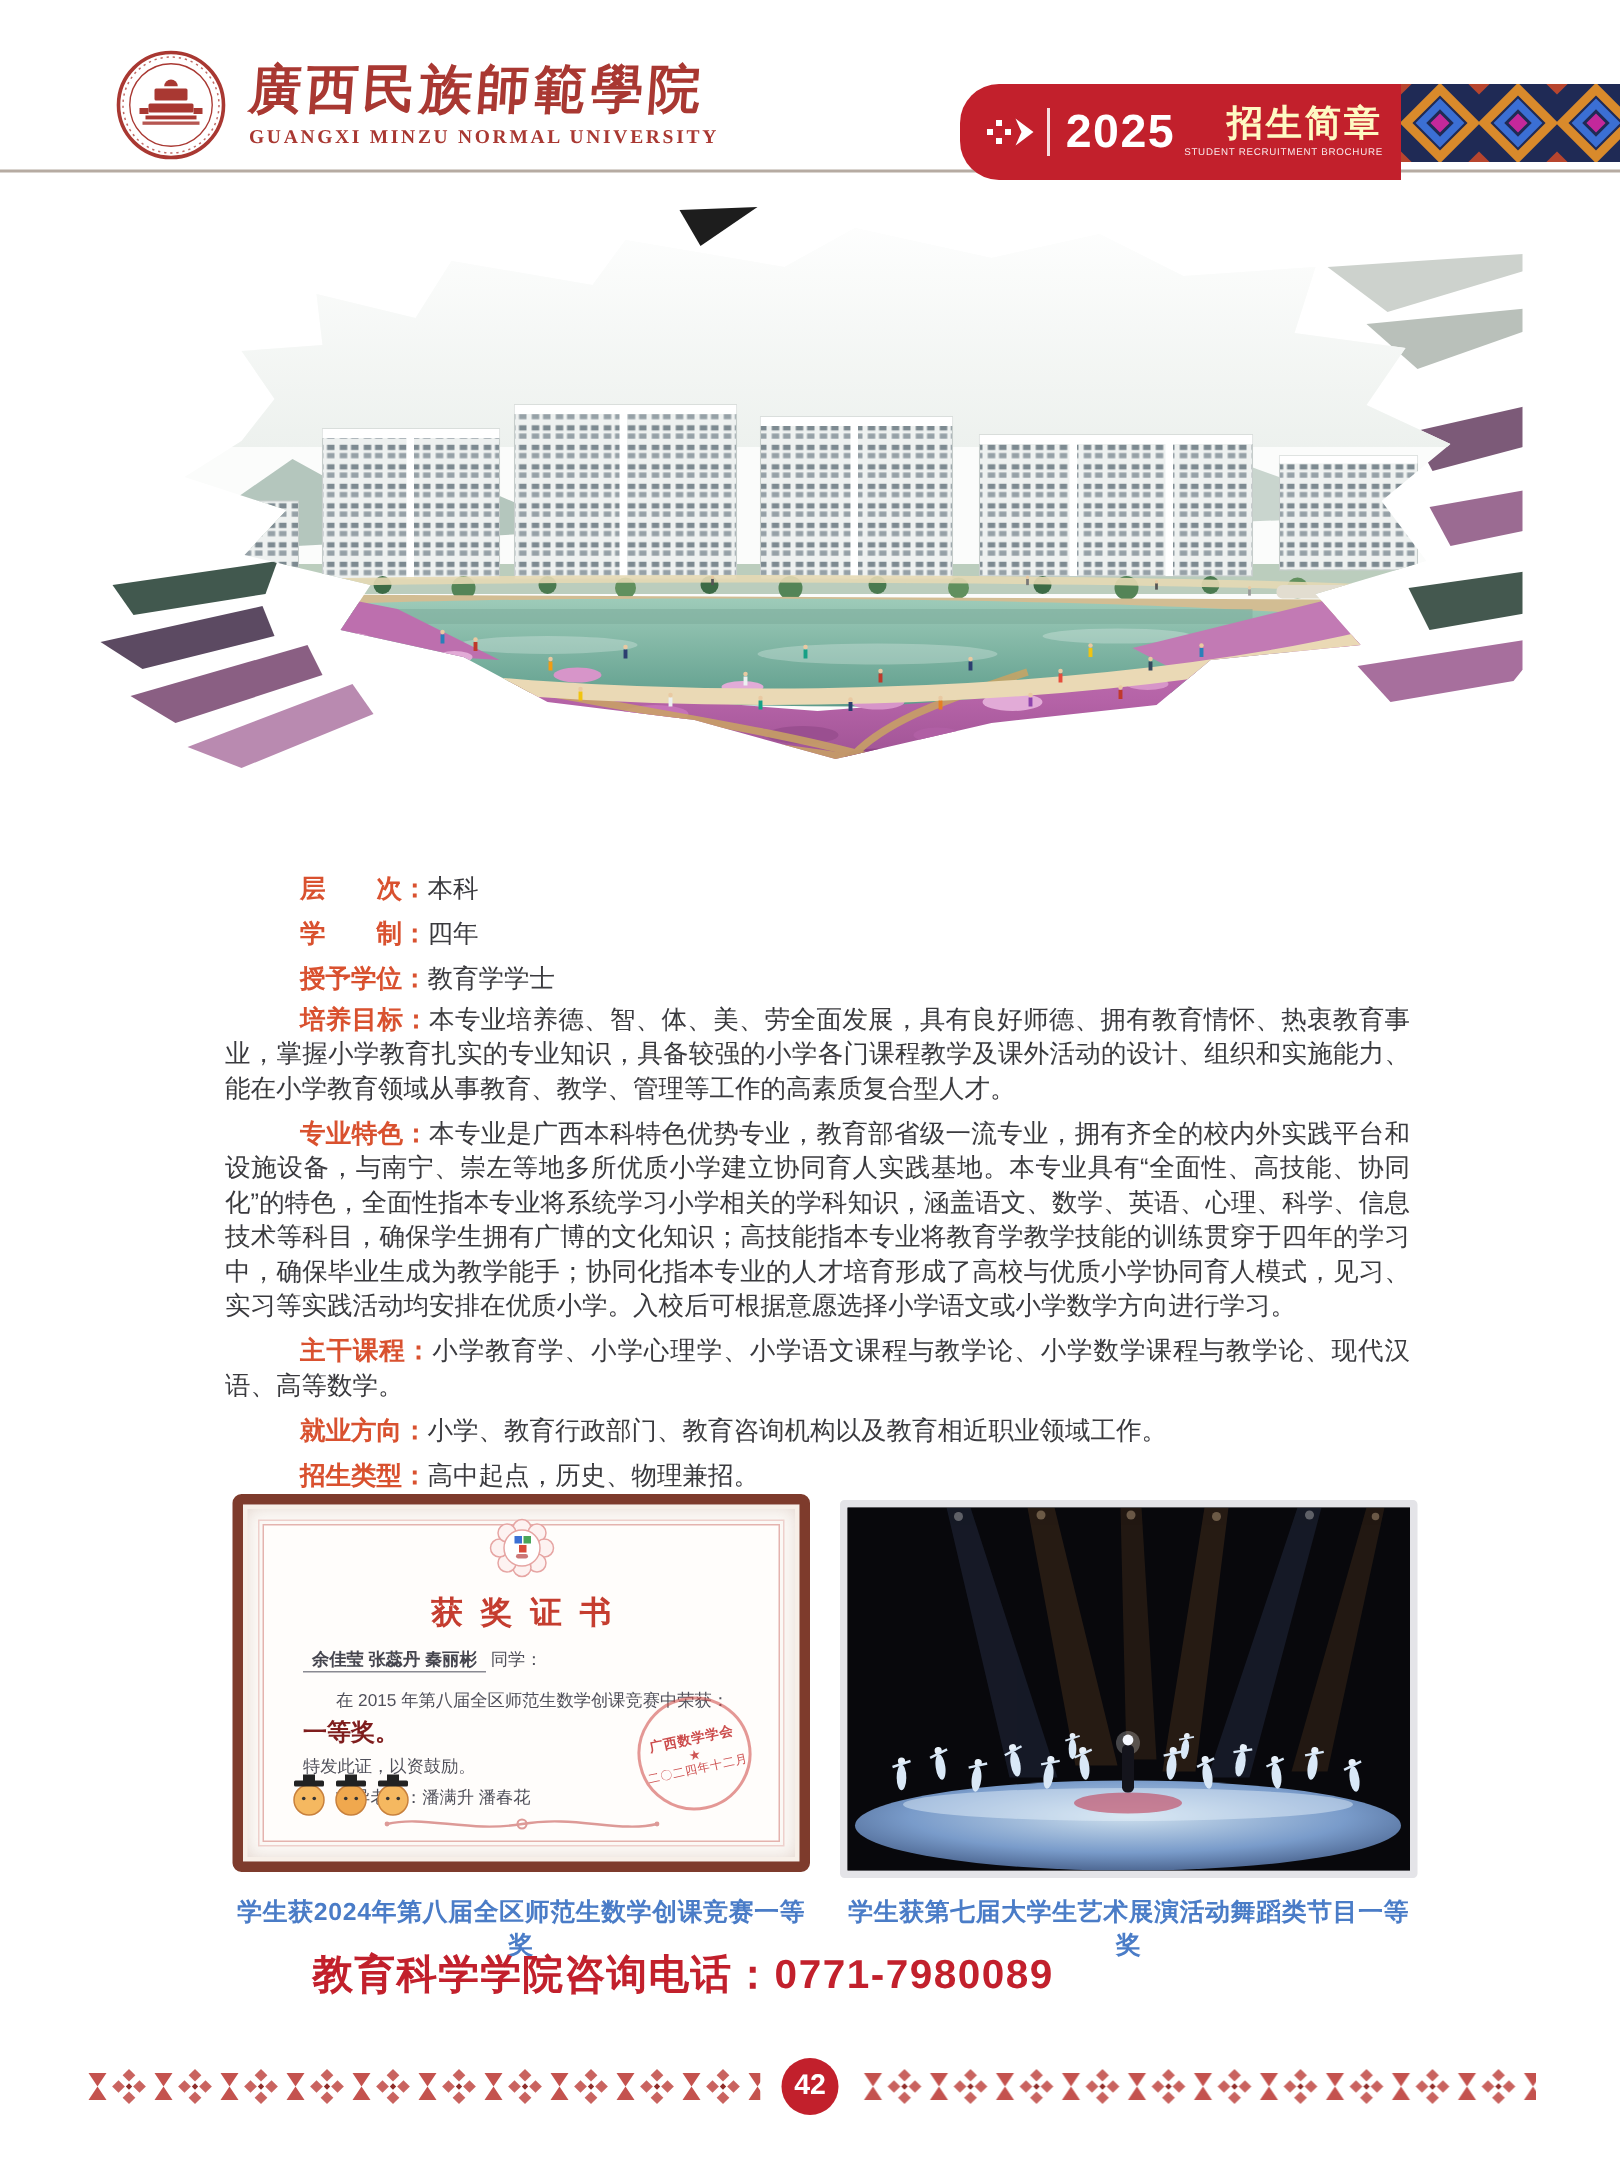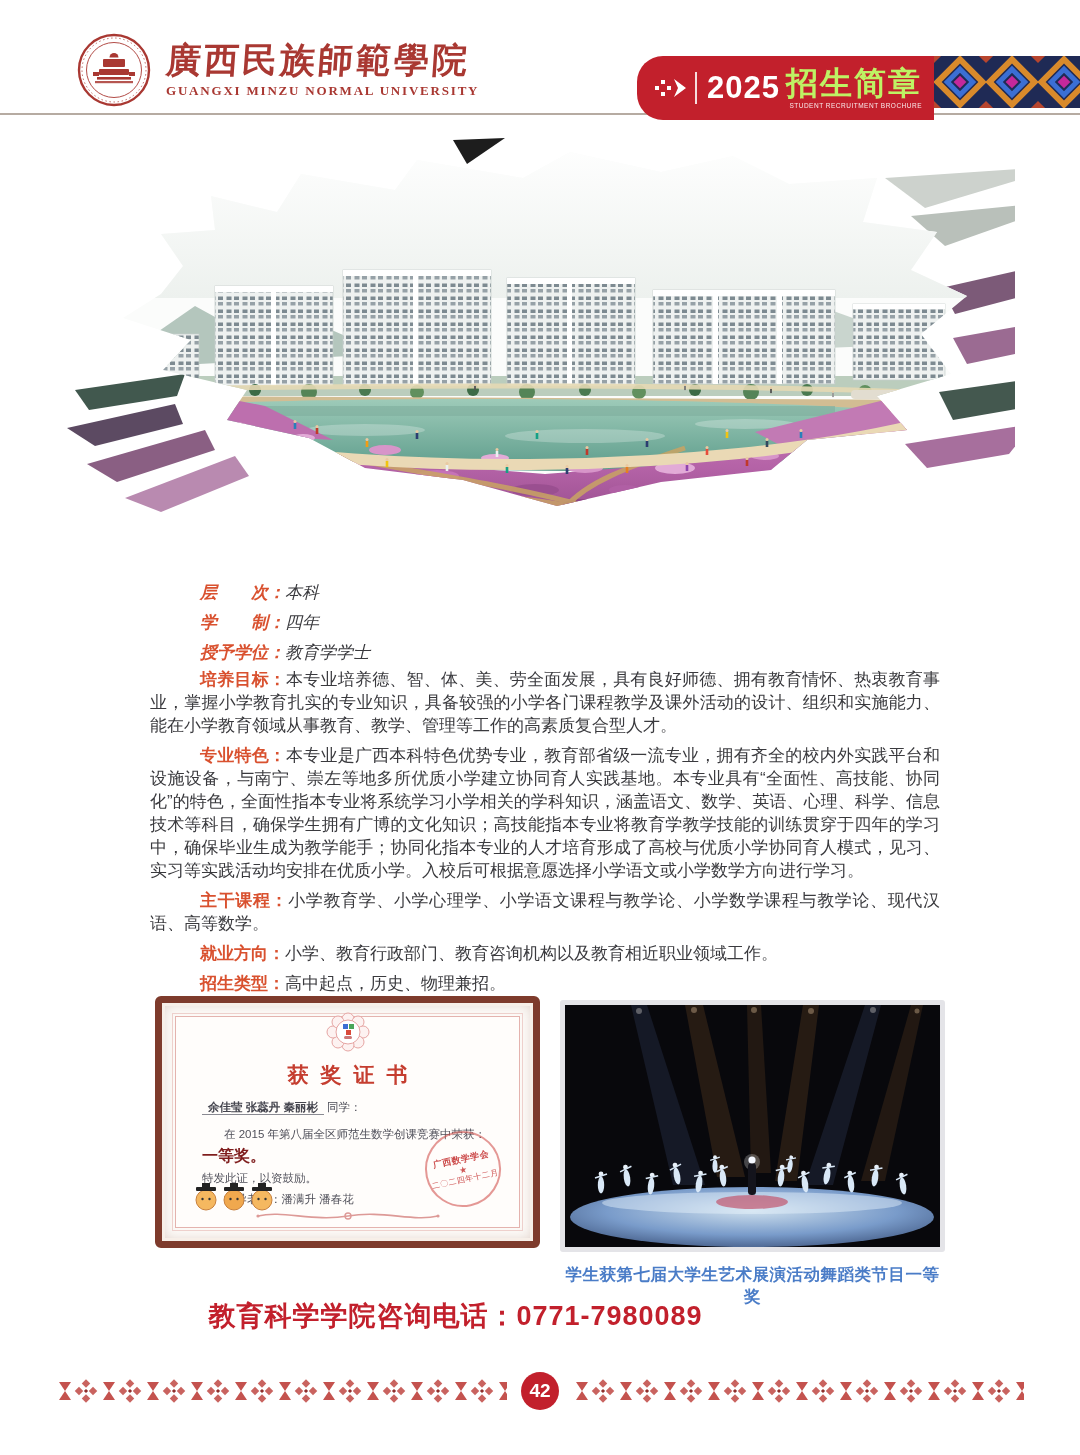--- a/index.html
+++ b/index.html
@@ -11,36 +11,36 @@
   .logo-wrap{position:absolute;left:76px;top:32px;display:flex;align-items:center;gap:14px;}
   .seal{width:76px;height:76px;flex:0 0 auto;}
   .uni-names{display:flex;flex-direction:column;}
   .uni-cn{font-family:"DejaVu Serif","Liberation Serif",serif;font-weight:bold;font-size:35px;color:#a93832;letter-spacing:3px;transform:skewX(-4deg);line-height:1.1;}
   .uni-en{font-family:"Liberation Serif","DejaVu Serif",serif;font-weight:bold;font-size:13px;color:#a93832;letter-spacing:1.8px;margin-top:3px;}
   .banner{position:absolute;right:0;top:56px;height:64px;display:flex;}
   .banner-pill{display:flex;align-items:center;background:#c2202c;border-radius:26px 0 0 26px;padding:0 12px 0 18px;}
   .banner-divider{width:2px;height:32px;background:rgba(255,255,255,.85);margin:0 10px 0 8px;}
   .banner-year{font-size:31px;font-weight:bold;color:#fff;letter-spacing:1px;}
   .banner-title-group{display:flex;flex-direction:column;align-items:flex-end;margin-left:6px;}
-  .banner-cn{font-size:32px;font-weight:bold;color:#bef264;letter-spacing:2px;line-height:1;}
+  .banner-cn{font-size:24px;font-weight:bold;color:#fef9c3;letter-spacing:2px;line-height:1;}
   .banner-sub{font-size:6.5px;letter-spacing:.5px;color:rgba(255,255,255,.9);margin-top:3px;white-space:nowrap;}
   .banner-pattern{width:146px;height:52px;}
 
   
   .hero{position:absolute;left:65px;top:138px;width:950px;height:378px;}
 
   
   .ribbon{position:absolute;left:232px;top:498px;width:616px;height:64px;}
   .ribbon svg{position:absolute;inset:0;}
   .ribbon-text{position:absolute;inset:0;display:flex;align-items:center;justify-content:center;color:#fff;font-size:27px;font-weight:bold;letter-spacing:2px;padding-bottom:4px;}
 
   
   .profile{position:absolute;left:150px;top:578px;width:790px;color:#3a3a3e;font-size:17px;}
   .profile p{margin:0 0 7px 0;line-height:23px;text-indent:50px;text-align:justify;}
-  .profile p.single{line-height:29px;margin-bottom:1px;font-style:italic;}
+  .profile p.single{line-height:29px;margin-bottom:1px;}
   .lbl{color:#d9512f;font-weight:bold;}
 
   
   .photo-left{position:absolute;left:155px;top:996px;width:385px;height:252px;}
   .photo-right{position:absolute;left:560px;top:1000px;width:385px;height:252px;}
   .cert{position:absolute;inset:0;background:#fdfbf8;border:7px solid #7e3b2c;border-radius:6px;box-shadow:inset 0 0 0 3px #f7efe8, inset 0 0 14px rgba(120,60,40,.25);}
   .cert-inner{position:absolute;inset:13px;background:#fffdfb;border:1px solid #e4b3ae;outline:1px solid #eed0cc;outline-offset:2px;}
   .cert-badge{position:absolute;left:50%;top:-8px;transform:translateX(-50%);}
   .cert-title{position:absolute;top:44px;width:100%;text-align:center;font-family:"Liberation Serif","DejaVu Serif",serif;font-weight:bold;font-size:21px;letter-spacing:12px;color:#c53d2f;text-indent:12px;}
   .cert-body{position:absolute;left:26px;right:26px;top:80px;font-size:11.5px;color:#50505a;line-height:21px;}
@@ -427,20 +427,21 @@
         </g>
         <g>
           <circle cx="187" cy="157" r="8" fill="#ffffff" opacity=".25"></circle>
           <rect x="183" y="158" width="8" height="32" rx="3.5" fill="#14141c"></rect>
           <circle cx="187" cy="155" r="3.6" fill="#f5f8ff"></circle>
         </g>
       </svg>
     </div>
   </div>
 
+  <div class="caption c-left">学生获2024年第八届全区师范生数学创课竞赛一等奖</div>
   <div class="caption c-right">学生获第七届大学生艺术展演活动舞蹈类节目一等奖</div>
 
   <div class="contact">教育科学学院咨询电话：0771-7980089</div>
 
   <div class="footer">
     <svg class="footer-strip" preserveAspectRatio="none">
       <defs>
         <pattern id="fpat" width="44" height="26" patternUnits="userSpaceOnUse">
           <g fill="#c4524e">
             <polygon points="3,4 15,4 9,13"></polygon>

